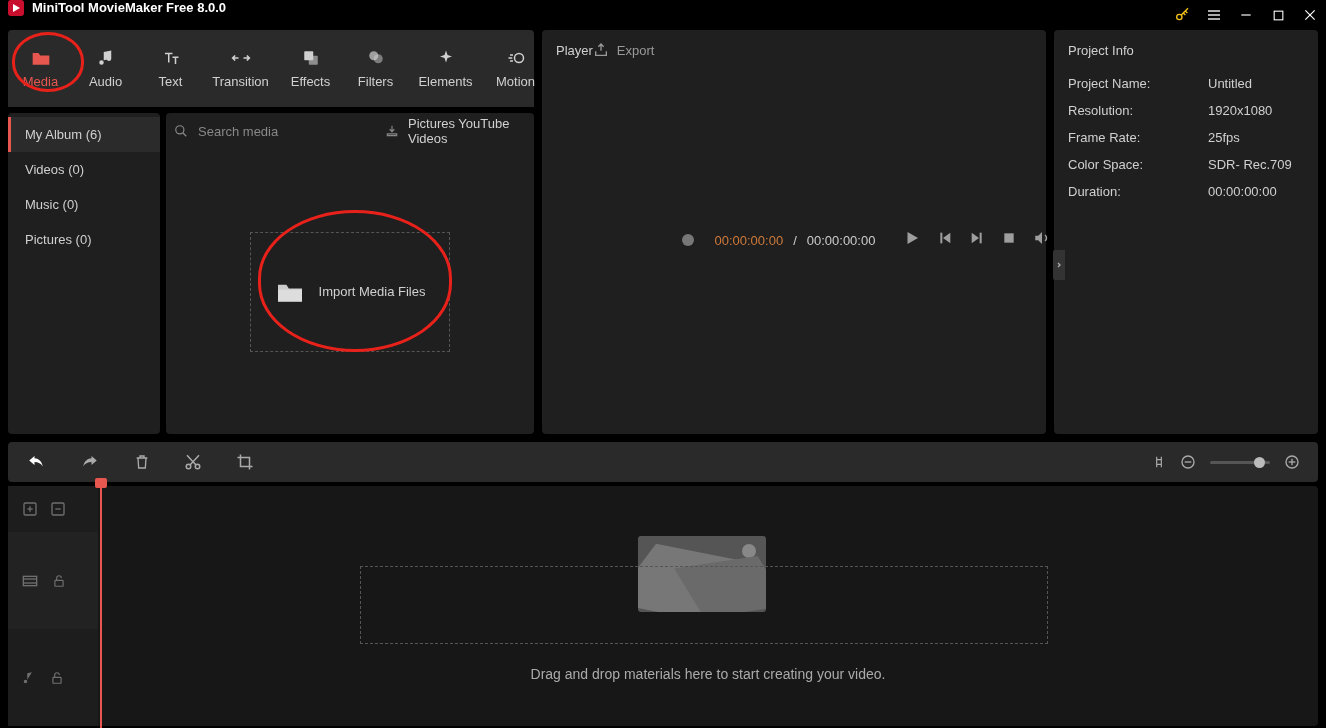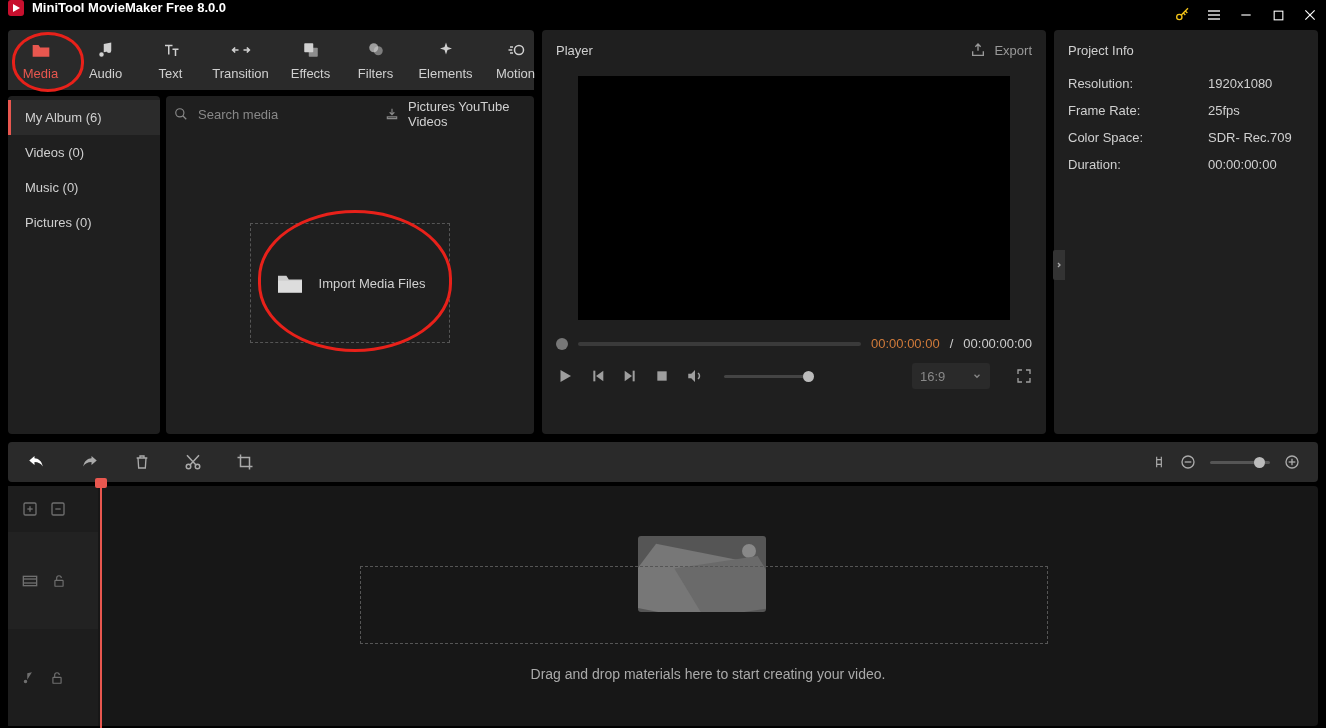--- a/index.html
+++ b/index.html
@@ -6,38 +6,38 @@
 *{box-sizing:border-box}
 .titlebar{height:30px;background:#000;display:flex;padding:0 8px}
 .logo{width:16px;height:16px;border-radius:3px;background:#c8102e;display:flex;align-items:center;justify-content:center;margin-right:8px}
 .logo svg{width:10px;height:10px}
 .title{color:#fff;font-weight:600;font-size:13px}
 .tb-right{margin-left:auto;display:flex;align-items:center;gap:16px}
 .tb-ic{width:16px;height:16px;display:flex;align-items:center;justify-content:center;color:#fff;cursor:pointer}
 .tb-ic.key{color:#f5c518}
 .main{display:flex;height:404px;padding:0 8px;gap:8px}
 .panel-left{width:526px;display:flex;flex-direction:column}
-.tabbar{display:flex;background:#2a2a2a;border-radius:4px 4px 0 0;padding:8px 0;height:60px}
+.tabbar{display:flex;background:#2a2a2a;border-radius:4px 4px 0 0;padding:8px 0;height:77px}
 .tab{flex:none;width:65px;display:flex;flex-direction:column;align-items:center;justify-content:center;gap:6px;cursor:pointer;color:#d0d0d0}
 .tab.wide{width:75px}
 .tab.active{color:#e8574f}
 .tab-ic{width:20px;height:20px;display:flex;align-items:center;justify-content:center}
 .left-body{flex:1;display:flex;gap:6px;margin-top:6px}
 .cat-col{width:152px;background:#1f1f1f;border-radius:4px;padding-top:4px}
 .cat-item{padding:10px 14px;cursor:pointer;border-left:3px solid transparent}
 .cat-item.active{background:#2b2b2b;border-left-color:#e8574f}
 .media-col{flex:1;background:#1f1f1f;border-radius:4px;display:flex;flex-direction:column}
 .search-row{height:36px;display:flex;align-items:center;padding:0 8px;gap:8px}
 .search-row input{flex:0 0 140px;background:transparent;border:none;outline:none;color:#d0d0d0;font-size:13px}
 .search-row input::placeholder{color:#888}
 .dl-yt{margin-left:auto;display:flex;align-items:center;gap:8px;cursor:pointer}
 .search-ic,.yt-ic{color:#888}
 .drop-wrap{flex:1;display:flex;align-items:center;justify-content:center}
 .drop-box{width:200px;height:120px;border:1px dashed #555;display:flex;flex-direction:row;align-items:center;justify-content:center;gap:14px;cursor:pointer;color:#d0d0d0}
-.panel-mid{width:504px;background:#1f1f1f;border-radius:4px;display:flex;flex-direction:column}
+.panel-mid{width:504px;background:#1f1f1f;border-radius:4px;display:flex;}
 .mid-head{height:40px;display:flex;align-items:center;padding:0 14px}
 .export{margin-left:auto;display:flex;align-items:center;gap:8px;color:#999;cursor:pointer}
 .preview{margin:6px auto 0;width:432px;height:244px;background:#000}
 .time-row{display:flex;align-items:center;padding:16px 14px 0;gap:10px}
 .dot{width:12px;height:12px;border-radius:50%;background:#777}
 .tline{flex:1;height:4px;background:#3a3a3a;border-radius:2px}
 .tc-cur{color:#d07a3a}
 .tc-sep{color:#ccc}
 .tc-total{color:#ccc}
 .ctrl-row{display:flex;align-items:center;padding:12px 14px 0;gap:16px}
@@ -304,20 +304,24 @@
   <div class="panel-right">
     <div class="collapse-handle">
         <svg width="8" height="10" viewBox="0 0 24 24" fill="none" stroke="#aaa" stroke-width="4">
           <polyline points="9 6 15 12 9 18"></polyline>
         </svg>
       </div>
     <div class="pr-head">
         <span>Project Info</span>
       </div>
     <div class="info-row">
+        <span class="info-k">Project Name:</span>
+        <span class="info-v">Untitled</span>
+      </div>
+    <div class="info-row">
         <span class="info-k">Resolution:</span>
         <span class="info-v">1920x1080</span>
       </div>
     <div class="info-row">
         <span class="info-k">Frame Rate:</span>
         <span class="info-v">25fps</span>
       </div>
     <div class="info-row">
         <span class="info-k">Color Space:</span>
         <span class="info-v">SDR- Rec.709</span>

